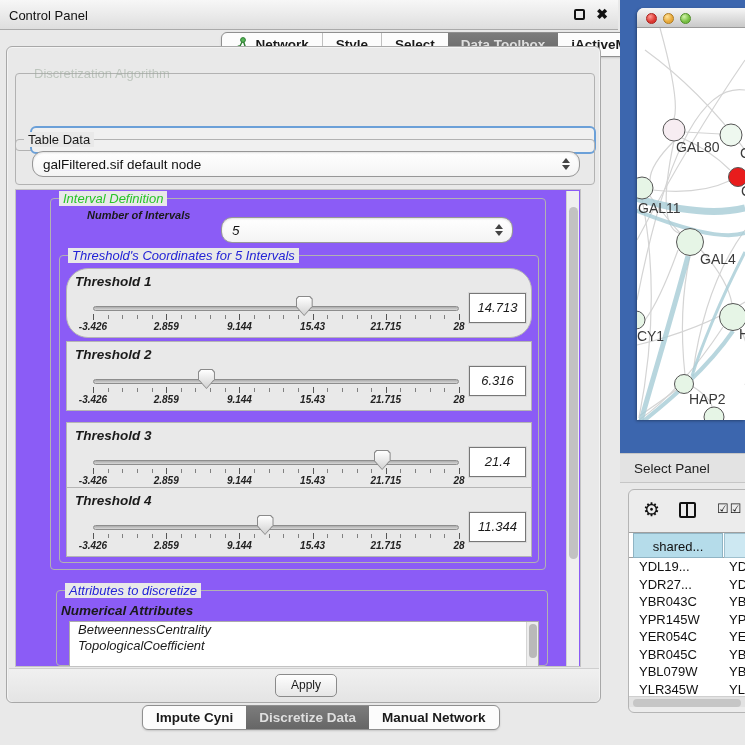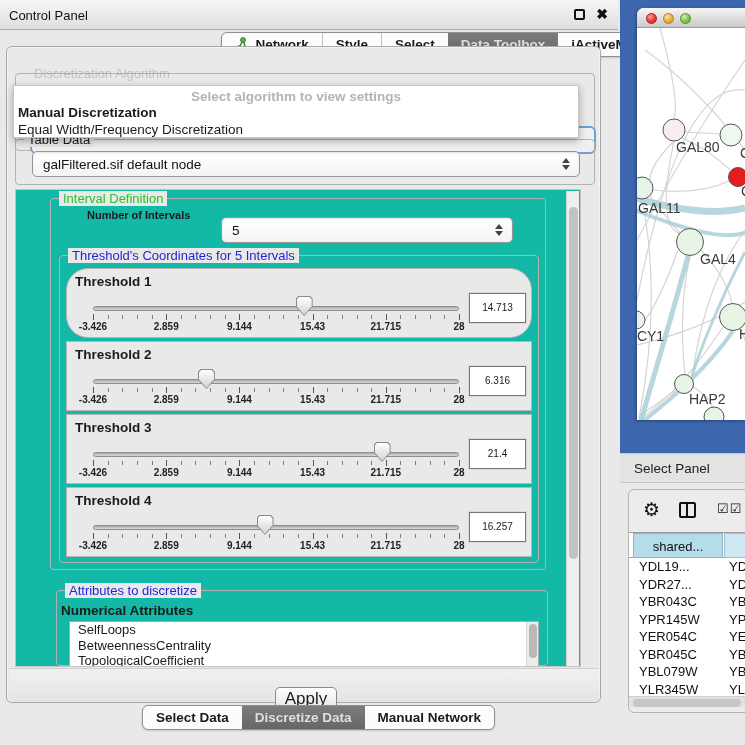--- a/index.html
+++ b/index.html
@@ -43,30 +43,30 @@
   
   .algo-popup { left:6px; top:38px; width:566px; height:53px; background:#fff;
     border:1px solid #c4c4c4; box-shadow:0 3px 8px rgba(0,0,0,.3); z-index:5; }
   .algo-head { text-align:center; color:#b4b4b4; font-weight:bold; font-size:13.5px; padding-top:3px; }
   .algo-item { font-size:13.5px; padding:1px 4px; }
   .algo-item.bold { font-weight:bold; }
 
   
   .tabledata-group { left:8px; top:92px; width:580px; height:46px; }
   .combo { position:absolute; background:linear-gradient(#ffffff,#f4f4f4); border:1px solid #979797;
-    border-radius:5px; box-shadow:inset 0 1px 2px rgba(0,0,0,.12); display:flex; align-items:center;
+    border-radius:11px; box-shadow:inset 0 1px 2px rgba(0,0,0,.12); display:flex; align-items:center;
     padding-left:10px; font-size:13.5px; color:#111; }
   .spinner { position:absolute; right:9px; top:50%; transform:translateY(-50%); width:8px; height:12px; }
   .spinner:before, .spinner:after { content:""; position:absolute; left:0; border-left:4px solid transparent; border-right:4px solid transparent; }
   .spinner:before { top:0; border-bottom:5px solid #444; }
   .spinner:after { bottom:0; border-top:5px solid #444; }
 
   
   .viewport { left:8px; top:142px; width:566px; height:478px; border:1px solid #c3c3c3;
-    background:#14b8a6; overflow:hidden; }
+    background:#8b5cf6; overflow:hidden;font-style:italic; }
   .vscroll { position:absolute; right:1px; top:1px; width:13px; height:476px; background:#efefef; border-left:1px solid #d2d2d2; }
   .vscroll .thumb { position:absolute; left:2px; width:9px; border-radius:5px; background:#c2c2c2; }
 
   .interval-group { left:34px; top:8px; width:496px; height:372px; }
   .noi-label { left:36px; top:10px; font-weight:bold; font-size:11px; }
   .noi-combo { left:170px; top:18px; width:292px; height:26px; }
 
   .thr-group { left:8px; top:56px; width:480px; height:308px; }
   .thr-box { position:absolute; left:6px; width:466px; height:70px; border:1px solid #b5b5b5; background:#e9e9e9; }
   .thr-title { position:absolute; left:8px; top:5px; font-weight:bold; font-size:13.5px; }
@@ -75,34 +75,34 @@
   .ticks-minor { position:absolute; left:26px; top:46px; width:367px; height:4px;
     background:repeating-linear-gradient(to right,#808080 0 1px,transparent 1px 14.64px); }
   .ticks-major { position:absolute; left:26px; top:45px; width:367px; height:6px;
     background:repeating-linear-gradient(to right,#555 0 1px,transparent 1px 73.2px); }
   .tick-label { position:absolute; top:52px; transform:translateX(-50%); font-size:10px; font-weight:bold; color:#222; }
   .thr-thumb { position:absolute; top:27px; width:17px; height:20px;
     clip-path:polygon(15% 0,85% 0,100% 14%,100% 52%,50% 100%,0 52%,0 14%); background:#8a8a8a; }
   .thr-thumb .inner { position:absolute; inset:1px;
     clip-path:polygon(15% 0,85% 0,100% 14%,100% 52%,50% 100%,0 52%,0 14%); background:linear-gradient(#ffffff,#d2d2d2); }
   .thr-value { position:absolute; left:402px; top:24px; width:57px; height:30px; background:#fff;
-    border:1px solid #777; box-shadow:0 0 0 1px #d9d9d9; text-align:center; line-height:28px; font-size:10px; }
+    border:1px solid #777; box-shadow:0 0 0 1px #d9d9d9; text-align:center; line-height:28px; font-size:13px; }
 
   .attr-group { left:40px; top:400px; width:492px; height:76px; }
   .attr-label { position:absolute; left:4px; top:12px; font-weight:bold; font-size:13.5px; }
   .attr-list { position:absolute; left:12px; top:30px; width:470px; height:46px; background:#fff;
     border:1px solid #ababab; overflow:hidden; }
   .attr-item { padding-left:8px; height:15.5px; line-height:15.5px; font-size:13px; }
   .attr-scroll { position:absolute; right:0; top:0; width:12px; height:100%; background:#ededed; border-left:1px solid #d5d5d5; }
   .attr-scroll .thumb { position:absolute; left:2px; top:2px; width:8px; height:34px; border-radius:4px; background:#b9b9b9; }
 
   .apply-strip { left:2px; top:621px; width:590px; height:34px; border-top:1px solid #cfcfcf;
     background:linear-gradient(#f0f0f0,#e4e4e4); border-radius:0 0 5px 5px; }
   .apply-btn { left:266px; top:5px; width:62px; height:23px; background:linear-gradient(#fefefe,#e6e6e6);
-    border:1px solid #8a8a8a; border-radius:5px; text-align:center; line-height:21px; font-size:17px;margin-top:13px; }
+    border:1px solid #8a8a8a; border-radius:5px; text-align:center; line-height:21px; font-size:12px; }
 
   
   .net-frame { left:620px; top:0; width:125px; height:453px; background:#3c66ae; }
   .mac-window { position:absolute; left:17px; top:8px; width:108px; height:412px; background:#fff;
     border-radius:7px 0 0 0; overflow:hidden; box-shadow:-1px 1px 3px rgba(0,0,0,.35); }
   .mac-titlebar { position:absolute; left:0; top:0; width:100%; height:20px;
     background:linear-gradient(#f6f6f6,#c9c9c9); border-bottom:1px solid #9a9a9a; }
   .tl { position:absolute; top:4.5px; width:11px; height:11px; border-radius:50%; }
   .tl-red { left:9px; background:radial-gradient(circle at 35% 30%,#ff9a93,#dc3832 60%); border:1px solid #a8201c; }
   .tl-yellow { left:26px; background:radial-gradient(circle at 35% 30%,#ffe39a,#e7a83a 60%); border:1px solid #ad7a20; }
@@ -164,25 +164,20 @@
     </div>
   </div>
 
 <div class="abs main-panel">
 
   <div class="group disc-group">
     <span class="group-title disc-title-faded">Discretization Algorithm</span>
     <div class="abs combo-behind"></div>
   </div>
 
-  <div class="abs algo-popup">
-    <div class="algo-head">Select algorithm to view settings</div>
-    <div class="algo-item bold">Manual Discretization</div>
-    <div class="algo-item">Equal Width/Frequency Discretization</div>
-  </div>
 
   <div class="group tabledata-group">
     <span class="group-title">Table Data</span>
     <div class="combo" style="left:16px; top:11px; width:548px; height:26px;">
       <span>galFiltered.sif default node</span>
       <span class="spinner"></span>
     </div>
   </div>
 
   <div class="abs viewport">
@@ -221,21 +216,21 @@
                 <div class="inner"></div>
               </div>
     <div class="thr-value">6.316</div>
   <span class="tick-label" style="left: 26px;">-3.426</span>
               <span class="tick-label" style="left: 99.2px;">2.859</span>
               <span class="tick-label" style="left: 172.4px;">9.144</span>
               <span class="tick-label" style="left: 245.6px;">15.43</span>
               <span class="tick-label" style="left: 318.8px;">21.715</span>
               <span class="tick-label" style="left: 392px;">28</span>
             </div>
-            <div class="thr-box" style="top: 158px; padding-left: 28px;">
+            <div class="thr-box" style="top: 166px; padding-left: 28px;">
     <span class="thr-title">Threshold 3</span>
     <div class="thr-track"></div>
     <div class="ticks-minor"></div>
     <div class="ticks-major"></div>
     <div class="thr-thumb" style="left: 306.64px;">
                 <div class="inner"></div>
               </div>
     <div class="thr-value">21.4</div>
   <span class="tick-label" style="left: 26px;">-3.426</span>
               <span class="tick-label" style="left: 99.2px;">2.859</span>
@@ -245,58 +240,57 @@
               <span class="tick-label" style="left: 392px;">28</span>
             </div>
             <div class="thr-box" style="top: 231px;">
     <span class="thr-title">Threshold 4</span>
     <div class="thr-track"></div>
     <div class="ticks-minor"></div>
     <div class="ticks-major"></div>
     <div class="thr-thumb" style="left: 189.52px;">
                 <div class="inner"></div>
               </div>
-    <div class="thr-value">16.257</div>
+    <div class="thr-value">11.344</div>
   <span class="tick-label" style="left: 26px;">-3.426</span>
               <span class="tick-label" style="left: 99.2px;">2.859</span>
               <span class="tick-label" style="left: 172.4px;">9.144</span>
               <span class="tick-label" style="left: 245.6px;">15.43</span>
               <span class="tick-label" style="left: 318.8px;">21.715</span>
               <span class="tick-label" style="left: 392px;">28</span>
             </div>
           </div>
       </div>
     </div>
 
     <div class="group attr-group">
       <span class="group-title gt-blue">Attributes to discretize</span>
       <span class="attr-label">Numerical Attributes</span>
       <div class="attr-list" id="attr-list">
         <div class="attr-scroll">
             <div class="thumb"></div>
           </div>
-      <div class="attr-item">SelfLoops</div>
           <div class="attr-item">BetweennessCentrality</div>
           <div class="attr-item">TopologicalCoefficient</div>
         </div>
     </div>
 
     <div class="vscroll">
       <div class="thumb" style="top:16px; height:352px;"></div>
     </div>
   </div>
 
   <div class="abs apply-strip">
     <div class="abs apply-btn">Apply</div>
   </div>
 </div>
 
 <div class="abs seg-bar bottom-tabbar" id="bottom-tabbar">
     <div class="seg">
-      <span>Select Data</span>
+      <span>Impute Cyni</span>
     </div>
     <div class="seg active">
       <span>Discretize Data</span>
     </div>
     <div class="seg">
       <span>Manual Network</span>
     </div>
   </div>
 
 <div class="abs net-frame">

